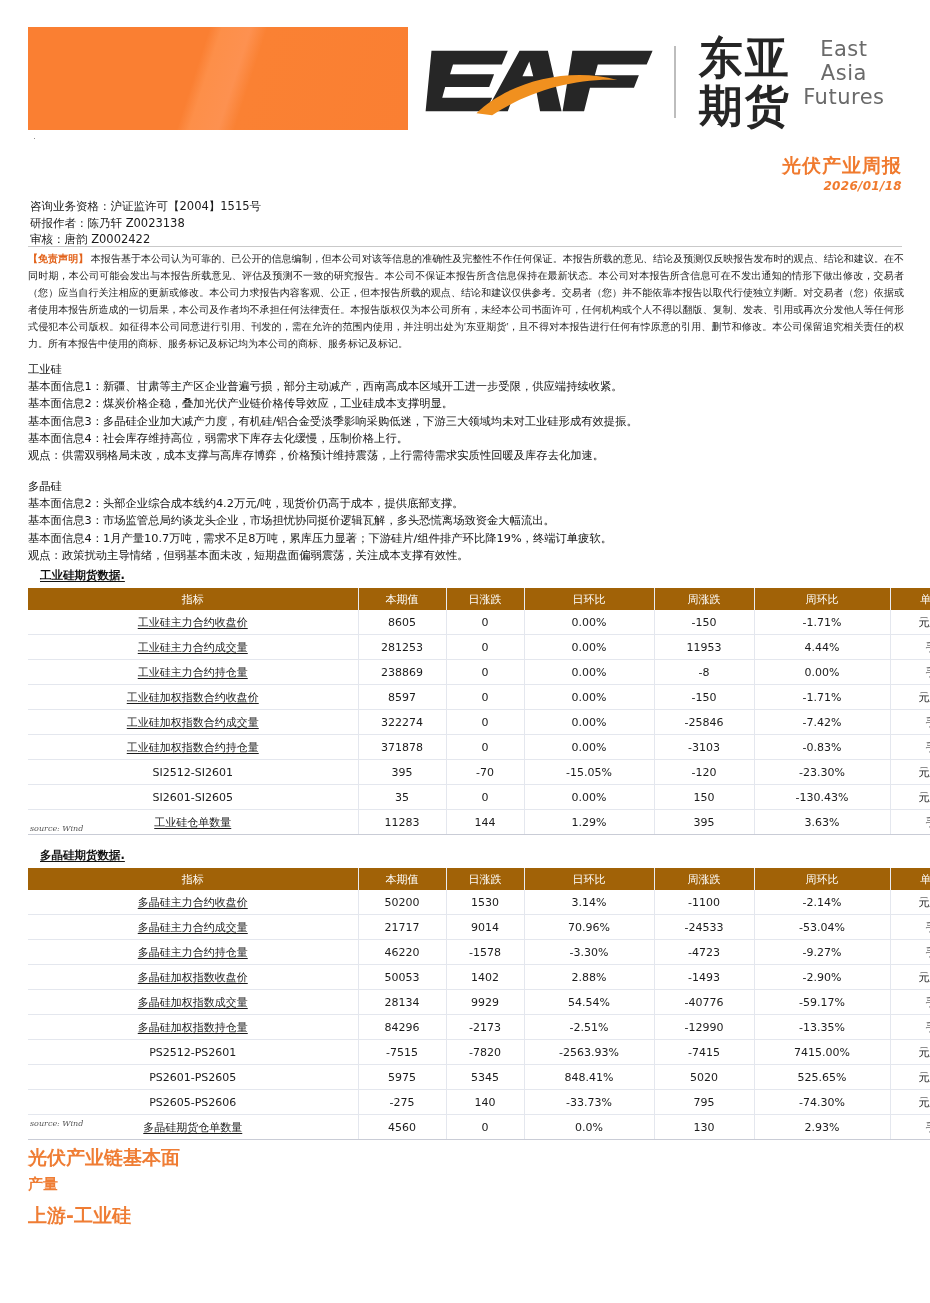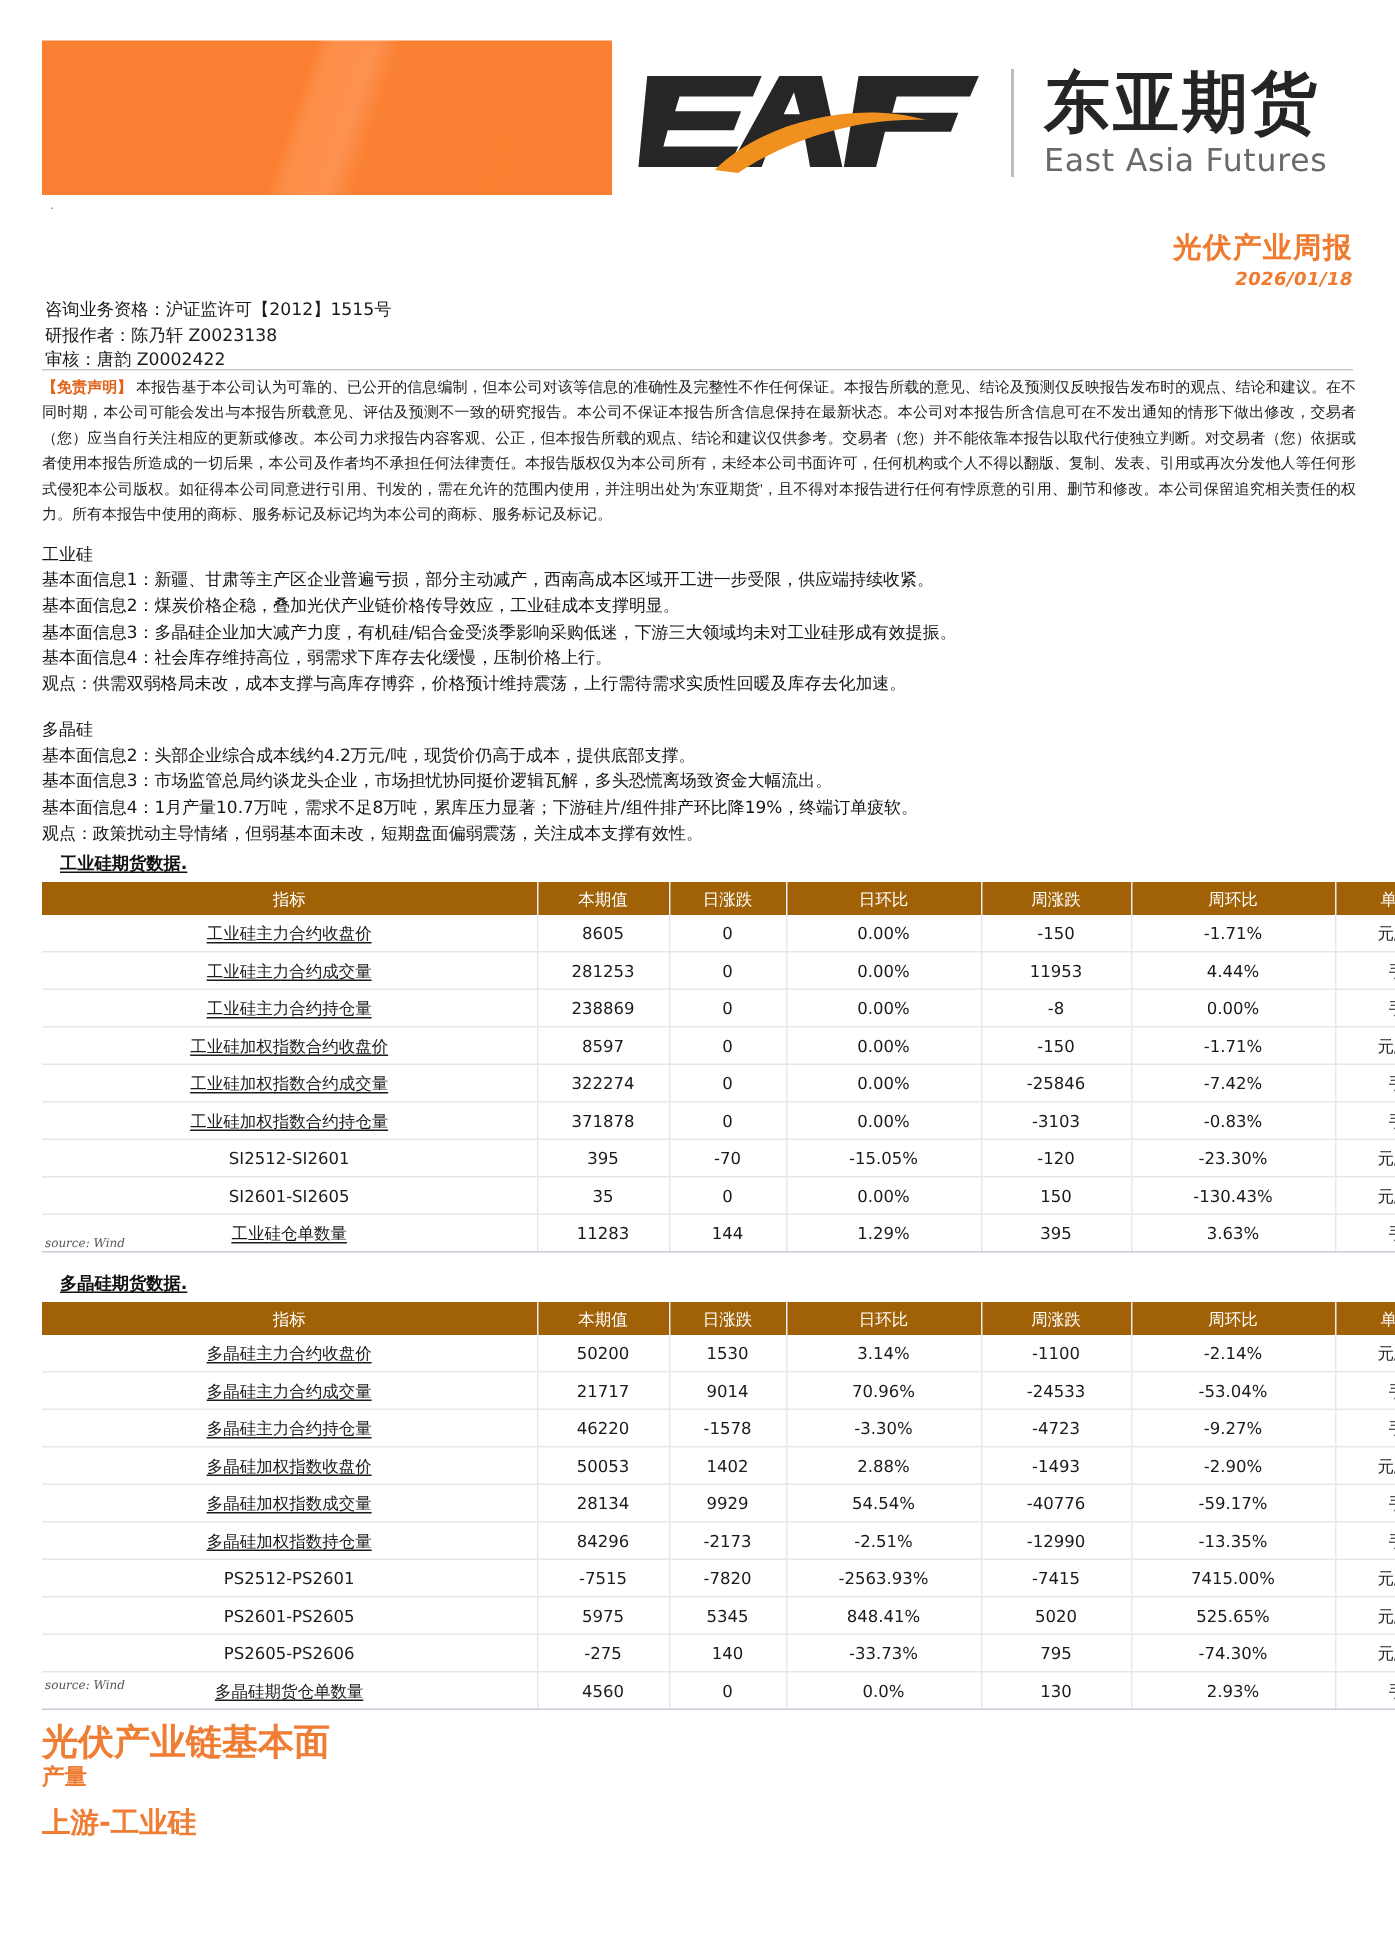--- a/index.html
+++ b/index.html
@@ -51,22 +51,23 @@
   }
   .logo-divider {
     width: 2px;
     height: 72px;
     background: #bdbdbd;
     margin: 0 20px 0 12px;
     flex: 0 0 auto;
   }
   .logo-cn-wrap {
     display: flex;
-    flex-direction: column;
+    flex-direction: row;
     justify-content: center;
+    text-align: center;
   }
   .logo-cn {
     font-family: "DejaVu Sans", sans-serif;
     font-size: 44px;
     font-weight: 700;
     letter-spacing: 2px;
     color: #252525;
     line-height: 1.08;
   }
   .logo-en {
@@ -234,21 +235,21 @@
 
   
   .foot {
     position: absolute;
     left: 28px;
     font-family: "DejaVu Sans", sans-serif;
     font-weight: 700;
     color: #ef7d34;
     line-height: 1.34;
   }
-  #foot1 { top: 1145px; font-size: 24px; }
+  #foot1 { top: 1145px; font-size: 19px; }
   #foot2 { top: 1174px; font-size: 15px; }
   #foot3 { top: 1203px; font-size: 19px; }
 </style>
 </head>
 <body>
 
 <div class="header">
   <div class="orange-block"></div>
 
   <div class="logo-wrap">
@@ -269,21 +270,21 @@
 
   <div class="tiny-dot">·</div>
 </div>
 
 <div class="report-title-block">
   <div class="report-title">光伏产业周报</div>
   <div class="report-date">2026/01/18</div>
 </div>
 
 <div class="meta">
-  <div>咨询业务资格：沪证监许可【2012】1515号</div>
+  <div>咨询业务资格：沪证监许可【2004】1515号</div>
   <div>研报作者：陈乃轩 Z0023138</div>
   <div>审核：唐韵 Z0002422</div>
 </div>
 
 <div class="rule"></div>
 
 <div class="disclaimer"><span class="tag">【免责声明】</span> <span>本报告基于本公司认为可靠的、已公开的信息编制，但本公司对该等信息的准确性及完整性不作任何保证。本报告所载的意见、结论及预测仅反映报告发布时的观点、结论和建议。在不同时期，本公司可能会发出与本报告所载意见、评估及预测不一致的研究报告。本公司不保证本报告所含信息保持在最新状态。本公司对本报告所含信息可在不发出通知的情形下做出修改，交易者（您）应当自行关注相应的更新或修改。本公司力求报告内容客观、公正，但本报告所载的观点、结论和建议仅供参考。交易者（您）并不能依靠本报告以取代行使独立判断。对交易者（您）依据或者使用本报告所造成的一切后果，本公司及作者均不承担任何法律责任。本报告版权仅为本公司所有，未经本公司书面许可，任何机构或个人不得以翻版、复制、发表、引用或再次分发他人等任何形式侵犯本公司版权。如征得本公司同意进行引用、刊发的，需在允许的范围内使用，并注明出处为'东亚期货'，且不得对本报告进行任何有悖原意的引用、删节和修改。本公司保留追究相关责任的权力。所有本报告中使用的商标、服务标记及标记均为本公司的商标、服务标记及标记。</span></div>
 
 <div class="section" id="sec-gui">
   <div class="head line">工业硅</div>

